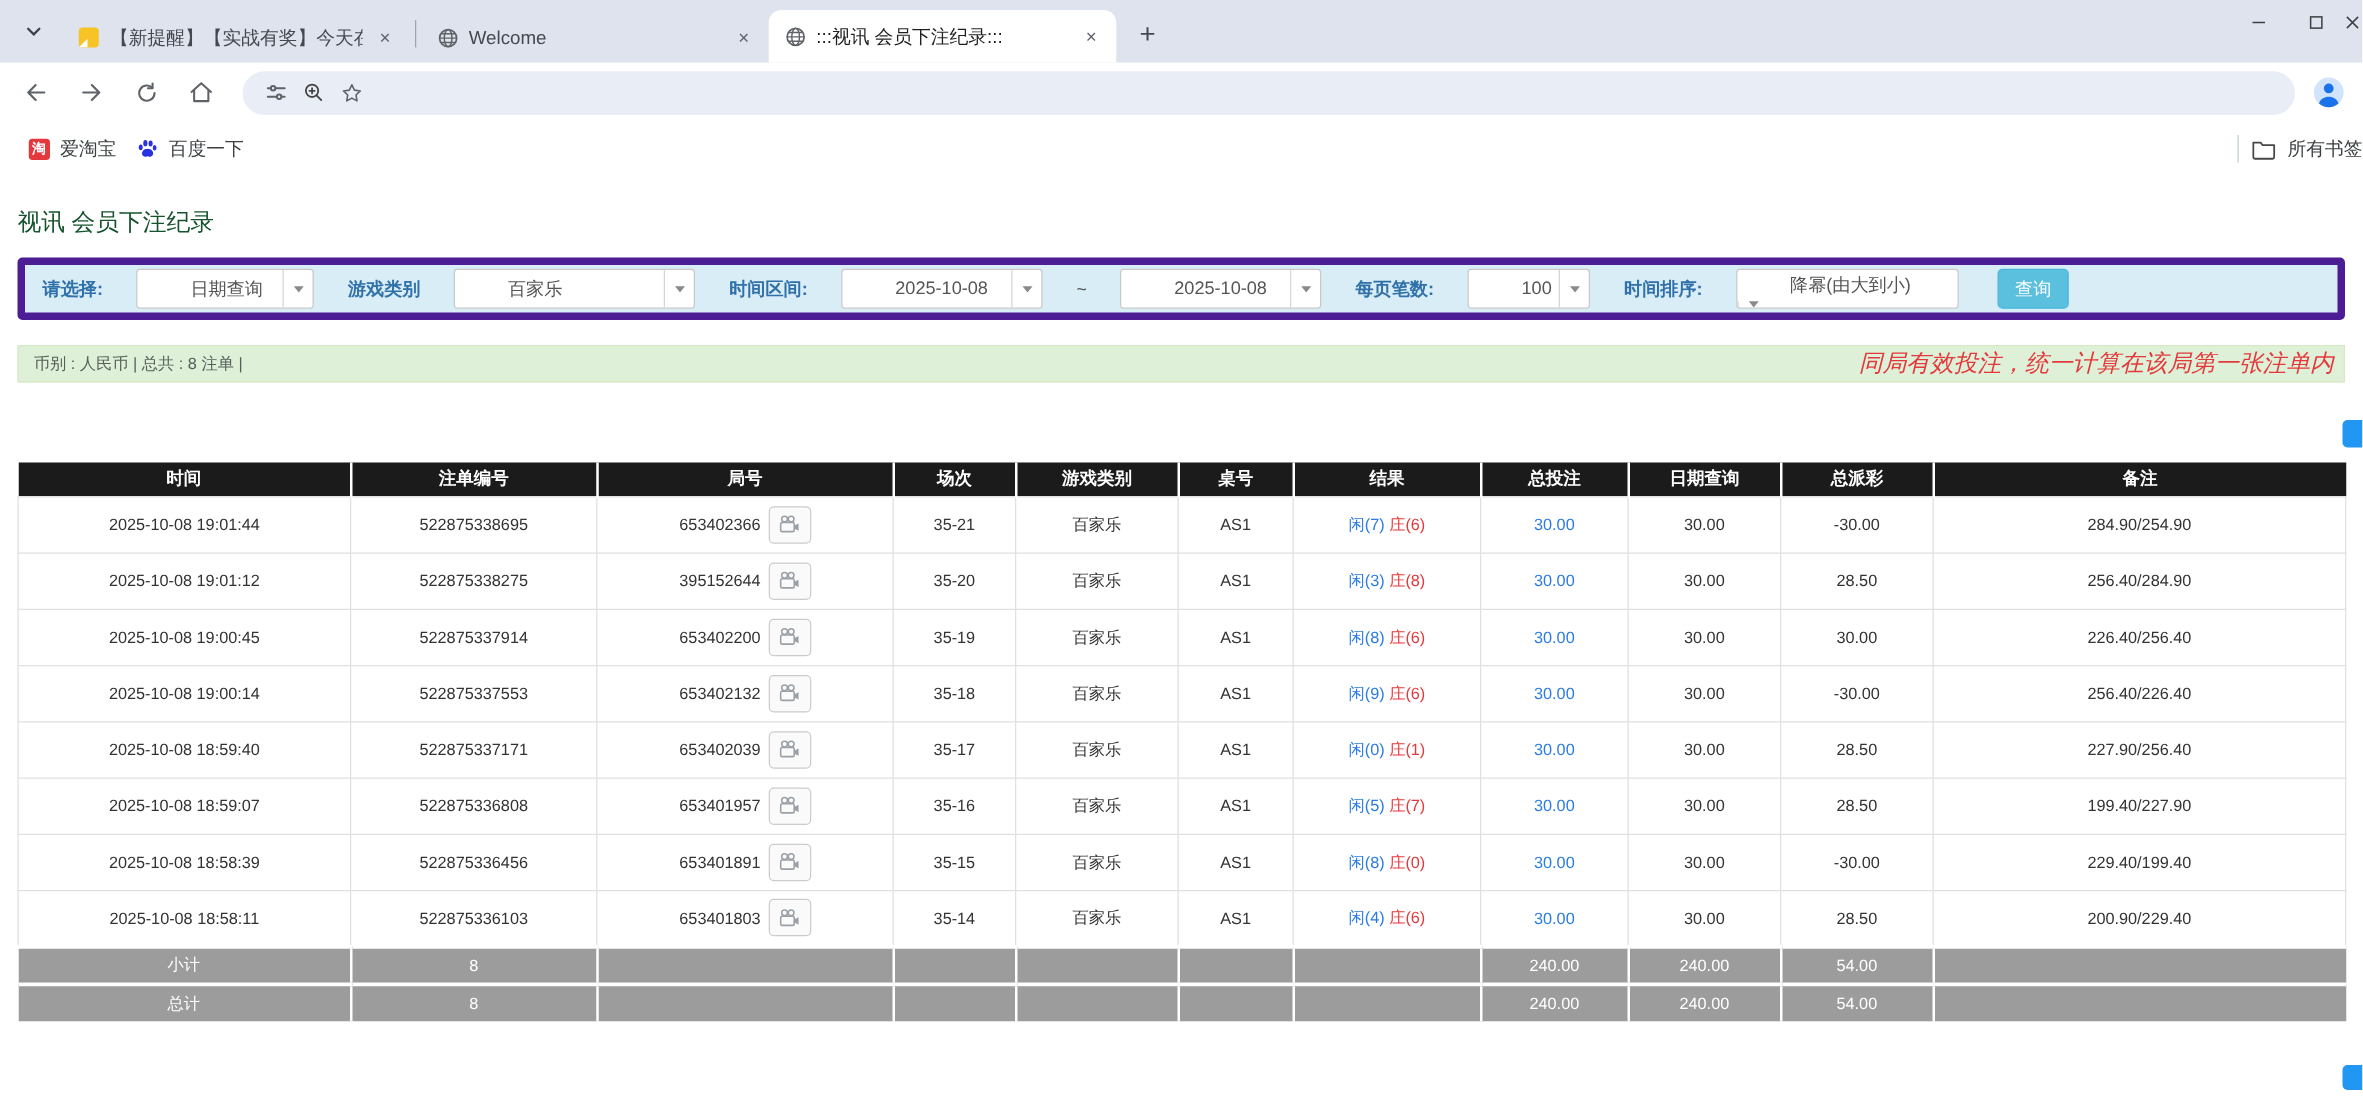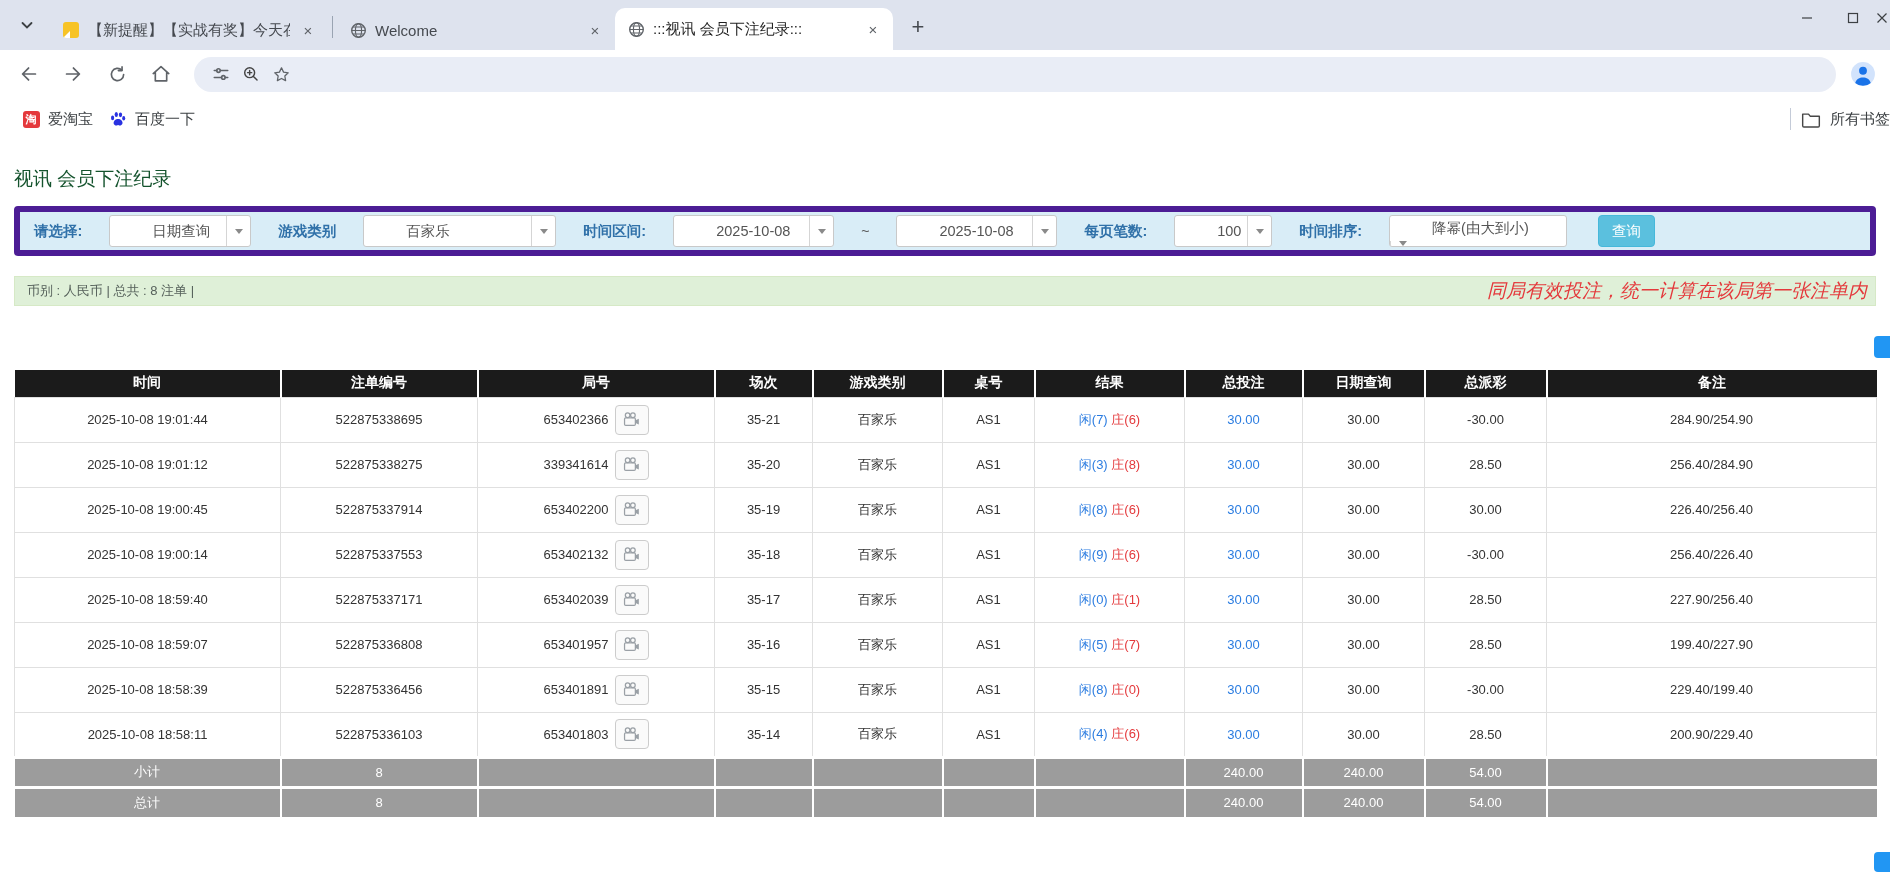--- a/index.html
+++ b/index.html
@@ -338,21 +338,21 @@
             <td><span class="player">闲(7)</span> <span class="banker">庄(6)</span></td>
             <td><span class="bet-link">30.00</span></td>
             <td>30.00</td>
             <td class="neg">-30.00</td>
             <td>284.90/254.90</td>
           </tr>
           <tr>
             <td>2025-10-08 19:01:12</td>
             <td>522875338275</td>
             <td><span class="round-cell">
-                <span>339341614</span>
+                <span>395152644</span>
                 <span class="cam-btn">
                   <svg width="19" height="17" viewBox="0 0 24 22">
                     <circle cx="7" cy="5.5" r="3" fill="none" stroke="#9aa0a6" stroke-width="1.6"></circle>
                     <circle cx="13.8" cy="5.5" r="3" fill="none" stroke="#9aa0a6" stroke-width="1.6"></circle>
                     <rect x="3" y="9" width="14" height="9.5" rx="1.5" fill="none" stroke="#9aa0a6" stroke-width="1.6"></rect>
                     <path d="M17.8 11.8L21.5 10v7.5l-3.7-1.8z" fill="#9aa0a6"></path>
                   </svg>
                 </span>
               </span></td>
             <td>35-20</td>

